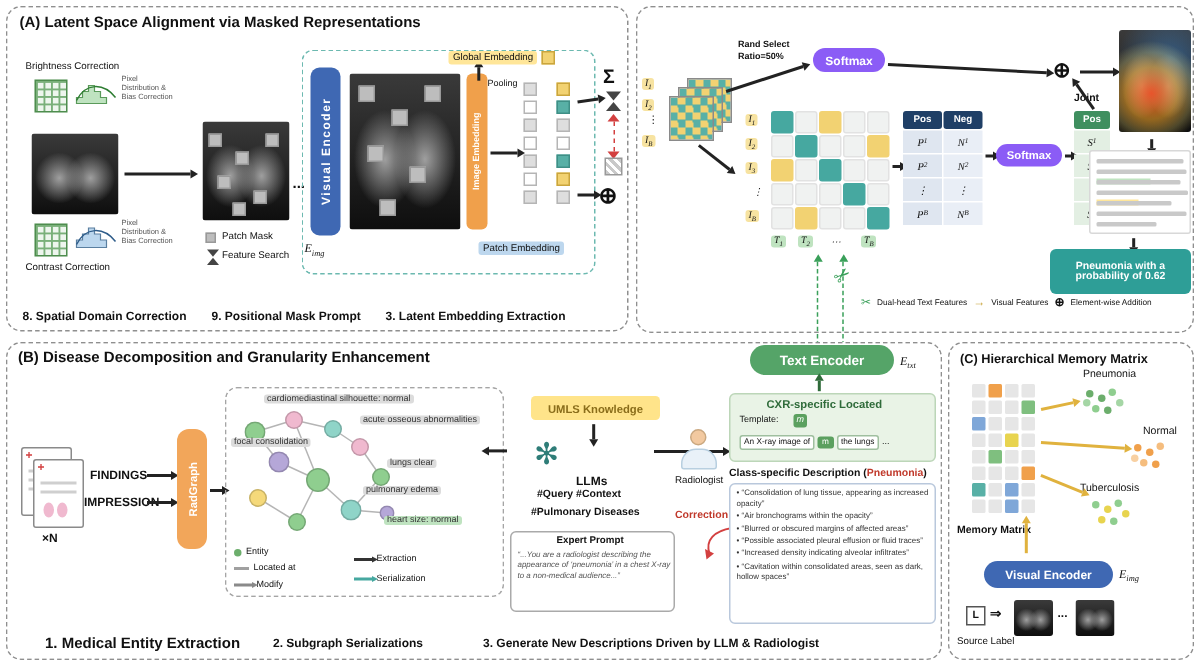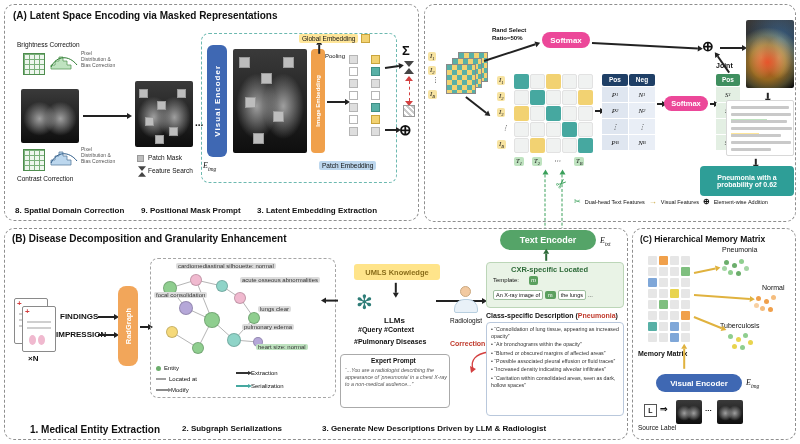--- a/index.html
+++ b/index.html
@@ -6,21 +6,21 @@
 html,body{background:#fff}
 body{font-family:"Liberation Sans",sans-serif;color:#111}
 .fig{position:relative;width:800px;height:444px;background:#fff;overflow:hidden}
 .abs{position:absolute}
 .t{position:absolute;font-size:7px;white-space:nowrap;color:#111}
 .b{font-weight:bold}
 .panel{position:absolute;border:1.5px dashed #8f8f8f;border-radius:10px;background:#fff}
 .math{font-family:"Liberation Serif",serif;font-style:italic}
 .math sub{font-size:70%}
 .vt{writing-mode:vertical-rl;transform:rotate(180deg)}
-.smx{position:absolute;display:flex;align-items:center;justify-content:center;background:#ec4899;color:#fff;font-weight:bold;border-radius:8px}
+.smx{position:absolute;display:flex;align-items:center;justify-content:center;background:#8b5cf6;color:#fff;font-weight:bold;border-radius:8px}
 .ar{position:absolute;height:1.6px;background:currentColor;color:#222;transform-origin:0 50%}
 .ar::after{content:"";position:absolute;right:-5px;top:50%;transform:translateY(-50%);border-left:5px solid currentColor;border-top:3px solid transparent;border-bottom:3px solid transparent}
 .dash{background:none;border-top:1.6px dashed currentColor;height:0}
 .vdbl{position:absolute;width:0;border-left:1.6px dashed #d34040}
 .vdbl::before{content:"";position:absolute;top:-5px;left:-4.8px;border-bottom:5px solid #d34040;border-left:4px solid transparent;border-right:4px solid transparent}
 .vdbl::after{content:"";position:absolute;bottom:-5px;left:-4.8px;border-top:5px solid #d34040;border-left:4px solid transparent;border-right:4px solid transparent}
 .bowtie{position:absolute;width:10px;height:13px}
 .bowtie::before{content:"";position:absolute;top:0;left:0;border-left:5px solid transparent;border-right:5px solid transparent;border-top:6px solid #444}
 .bowtie::after{content:"";position:absolute;bottom:0;left:0;border-left:5px solid transparent;border-right:5px solid transparent;border-bottom:6px solid #444}
 .grid-sq{width:22px;height:22px;border:1px solid #4e8d4e;background-color:#eef6ee;background-image:linear-gradient(#7ab07a 1px,transparent 1px),linear-gradient(90deg,#7ab07a 1px,transparent 1px);background-size:5px 5px}
@@ -63,21 +63,21 @@
 .docline{position:absolute;height:1.5px;background:#cfcfcf}
 .bar{position:absolute;height:2.5px;background:#c9c9c9;border-radius:1px}
 .lgt{white-space:nowrap}
 </style>
 </head>
 <body>
 
 <div class="fig">
 
   <section class="panel" style="left:4px;top:4px;width:415px;height:217px">
-    <div class="t b" style="left:8px;top:5px;font-size:10px">(A) Latent Space Encoding via Masked Representations</div>
+    <div class="t b" style="left:8px;top:5px;font-size:10px">(A) Latent Space Alignment via Masked Representations</div>
 
     <div class="t" style="left:12px;top:36px;font-size:6.5px">Brightness Correction</div>
     <div class="grid-sq abs" style="left:18px;top:48px"></div>
     <svg class="abs" style="left:44px;top:46px" width="30" height="20">
       <path d="M2,18 L2,14 6,14 6,10 10,10 10,6 14,6 14,10 18,10 18,14 22,14 22,18 Z" fill="#bfe3c0" stroke="#5a9a5a" stroke-width="0.8"></path>
       <path d="M2,16 C8,4 20,4 28,14" fill="none" stroke="#2e7d32" stroke-width="1"></path>
     </svg>
     <div class="t" style="left:76px;top:46px;font-size:5px;white-space:normal;width:36px;line-height:1.15;color:#555">Pixel Distribution &amp; Bias Correction</div>
 
     <div class="xray" style="left:16px;top:84px;width:58px;height:54px"></div>

